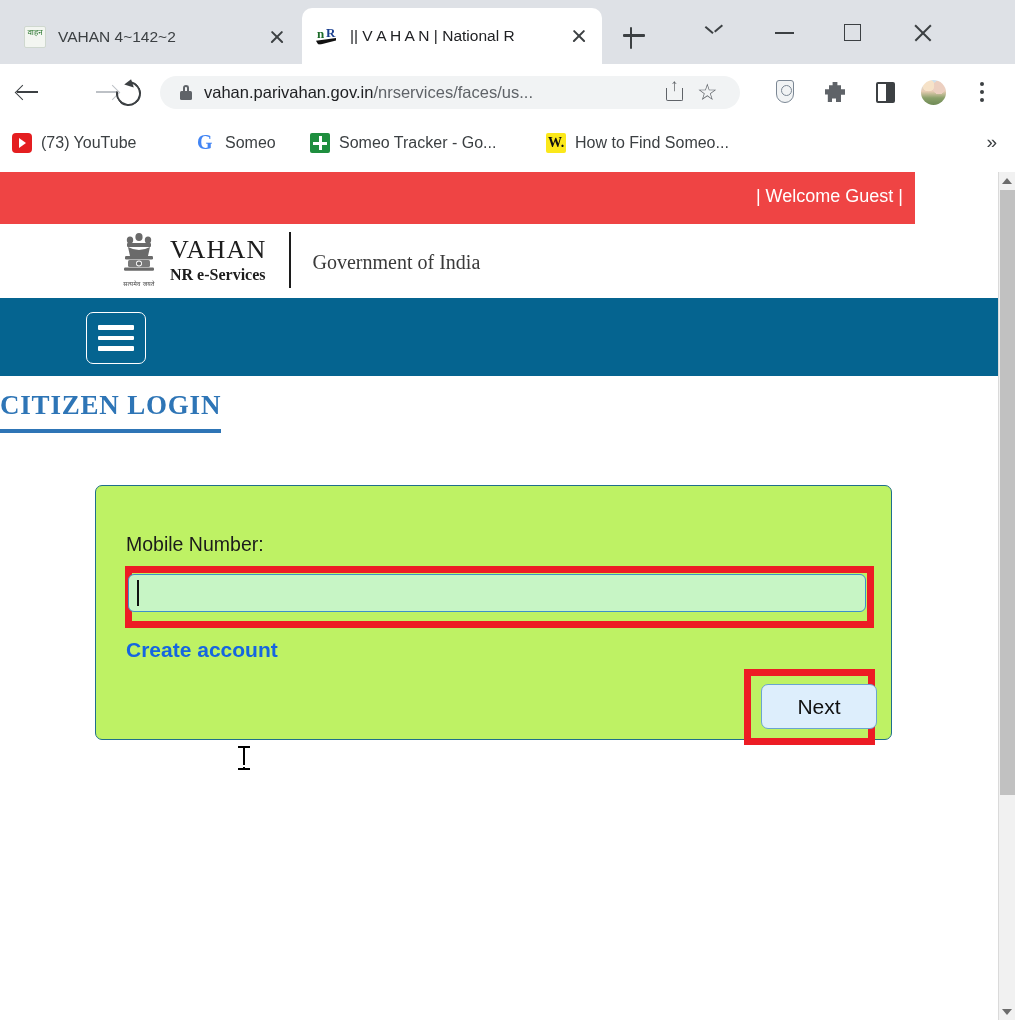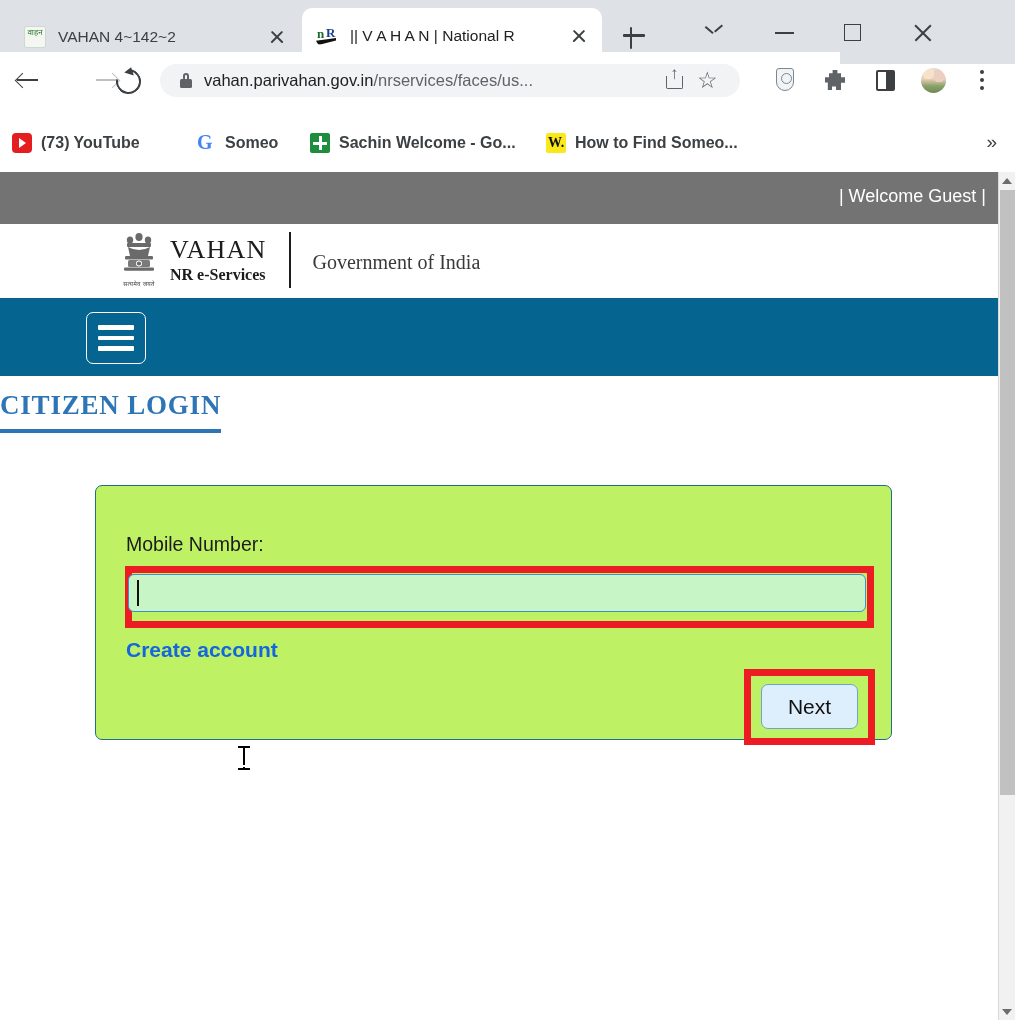--- a/index.html
+++ b/index.html
@@ -116,21 +116,21 @@
   .x-ico { position: absolute; left: 5px; top: 5px; width: 19px; height: 19px; }
   .x-ico::before, .x-ico::after {
     content: ""; position: absolute; left: -1px; top: 9px;
     width: 22px; height: 1.7px; background: #3c4043;
   }
   .x-ico::before { transform: rotate(45deg); }
   .x-ico::after { transform: rotate(-45deg); }
 
   
   .chrome-toolbar {
-    position: absolute; left: 0; top: 52px; width: 840px; height: 55px;
+    position: absolute; left: 0; top: 64px; width: 840px; height: 55px;
     background: #ffffff;
   }
   .nav-btn { position: absolute; top: 12px; width: 32px; height: 32px; }
   .nav-back { left: 12px; }
   .nav-fwd { left: 92px; }
   .nav-reload { left: 112px; }
   .arrow-l, .arrow-r {
     position: absolute; left: 4px; top: 7px; width: 22px; height: 18px;
   }
   .arrow-l::before {
@@ -247,21 +247,21 @@
   
   .bookmarks {
     position: absolute; left: 0; top: 119px; width: 1015px; height: 50px;
     background: #ffffff;
   }
   .bm {
     position: absolute; top: 10px; height: 28px;
     display: flex; align-items: center;
   }
   .bm-label {
-    margin-left: 9px; font-size: 16px; color: #3c4043; white-space: nowrap; font-weight: bold;
+    margin-left: 9px; font-size: 16px; color: #3c4043; white-space: nowrap;
   }
   .bm-ico {
     width: 20px; height: 20px; position: relative; flex: 0 0 auto; border-radius: 2px;
   }
   .ico-yt { background: #e41e20; border-radius: 4px; }
   .ico-yt::after {
     content: ""; position: absolute; left: 7px; top: 5px;
     border-left: 7px solid #fff;
     border-top: 5px solid transparent; border-bottom: 5px solid transparent;
   }
@@ -292,22 +292,22 @@
     position: absolute; right: 18px; top: 12px;
     font-size: 19px; color: #3c4043; line-height: 22px;
   }
 
   
   .page {
     position: absolute; left: 0; top: 172px; width: 998px; height: 848px;
     background: #ffffff; overflow: hidden;
   }
   .topbar {
-    position: absolute; left: 0; top: 0; width: 998px; height: 52px;
-    background: #737373;
+    position: absolute; left: 0; top: 0; width: 915px; height: 52px;
+    background: #ef4444;
   }
   .welcome {
     position: absolute; right: 12px; top: 14px;
     font-size: 18px; color: #ffffff; font-family: "Liberation Sans", sans-serif;
   }
   .brandbar {
     position: absolute; left: 0; top: 52px; width: 998px; height: 74px;
     background: #ffffff;
     margin-left: 32px;
   }
@@ -393,21 +393,21 @@
     position: absolute; left: 41px; top: 94px; width: 2px; height: 26px;
     background: #111;
   }
   .create-account {
     position: absolute; left: 30px; top: 152px;
     font-size: 21px; font-weight: bold; color: #1565e0;
     font-family: "Liberation Sans", sans-serif; text-decoration: none;
   }
   .redbox-next { left: 648px; top: 183px; width: 131px; height: 76px; }
   .next-btn {
-    position: absolute; left: 665px; top: 198px; width: 97px; height: 45px;
+    position: absolute; left: 665px; top: 198px; width: 116px; height: 45px;
     background: #ddeefc; border: 1.2px solid #6aa4cf; border-radius: 7px;
     font-size: 21px; color: #111; font-family: "Liberation Sans", sans-serif;
     cursor: default;
   }
 
   .ibeam {
     position: absolute; left: 238px; top: 573px; width: 12px; height: 26px;
   }
   .ibeam .st { position: absolute; left: 5px; top: 3px; width: 2.4px; height: 20px; background: #000; }
   .ibeam .tp, .ibeam .bt { position: absolute; left: 0; width: 12px; height: 2.4px; background: #000; }
@@ -518,21 +518,21 @@
     <div class="bm" style="left:12px">
       <span class="bm-ico ico-yt"></span>
       <span class="bm-label">(73) YouTube</span>
     </div>
     <div class="bm" style="left:196px">
       <span class="bm-ico ico-g"></span>
       <span class="bm-label">Someo</span>
     </div>
     <div class="bm" style="left:310px">
       <span class="bm-ico ico-sheets"></span>
-      <span class="bm-label">Sachin Welcome - Go...</span>
+      <span class="bm-label">Someo Tracker - Go...</span>
     </div>
     <div class="bm" style="left:546px">
       <span class="bm-ico ico-w"></span>
       <span class="bm-label">How to Find Someo...</span>
     </div>
     <div class="bm-overflow">»</div>
   </div>
 
   <div class="page">
 

